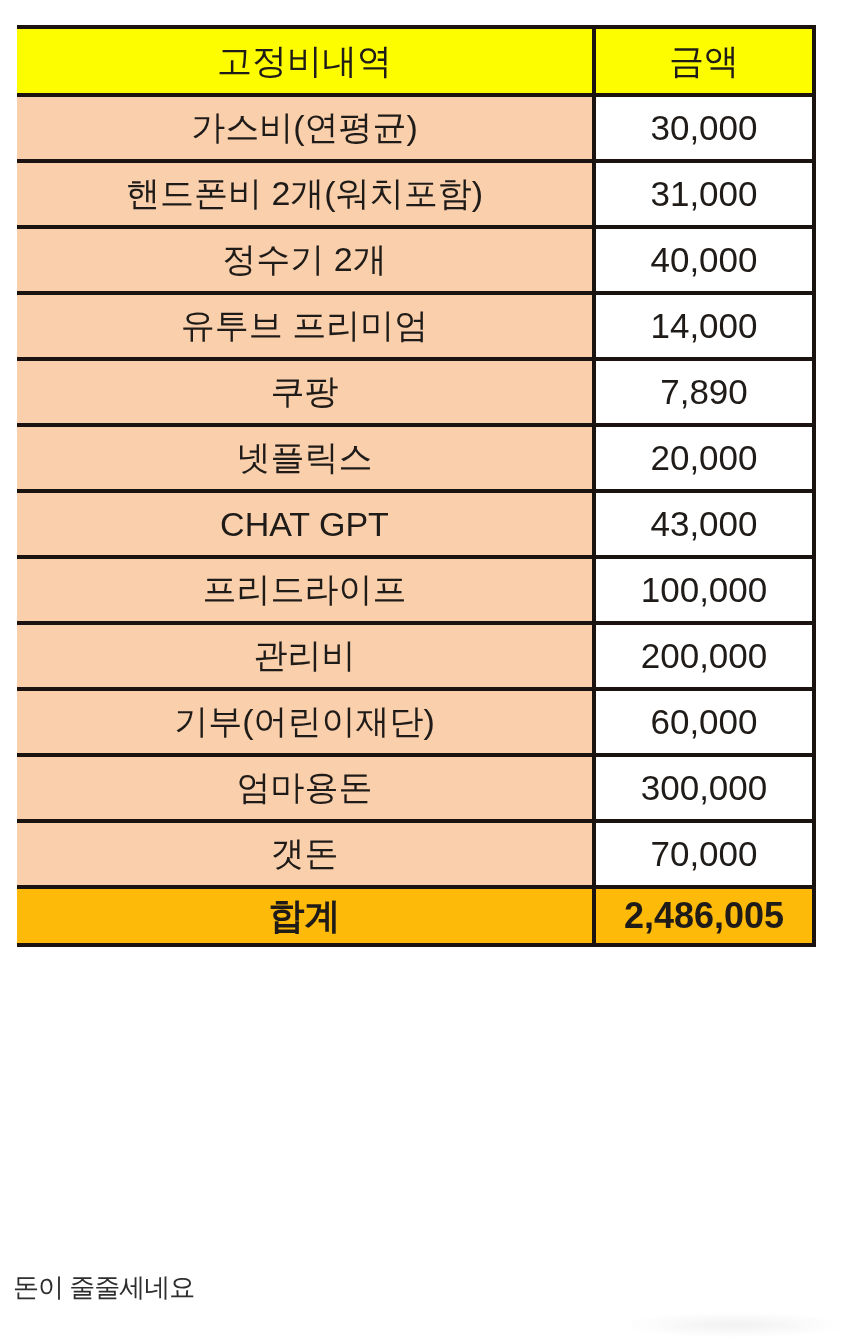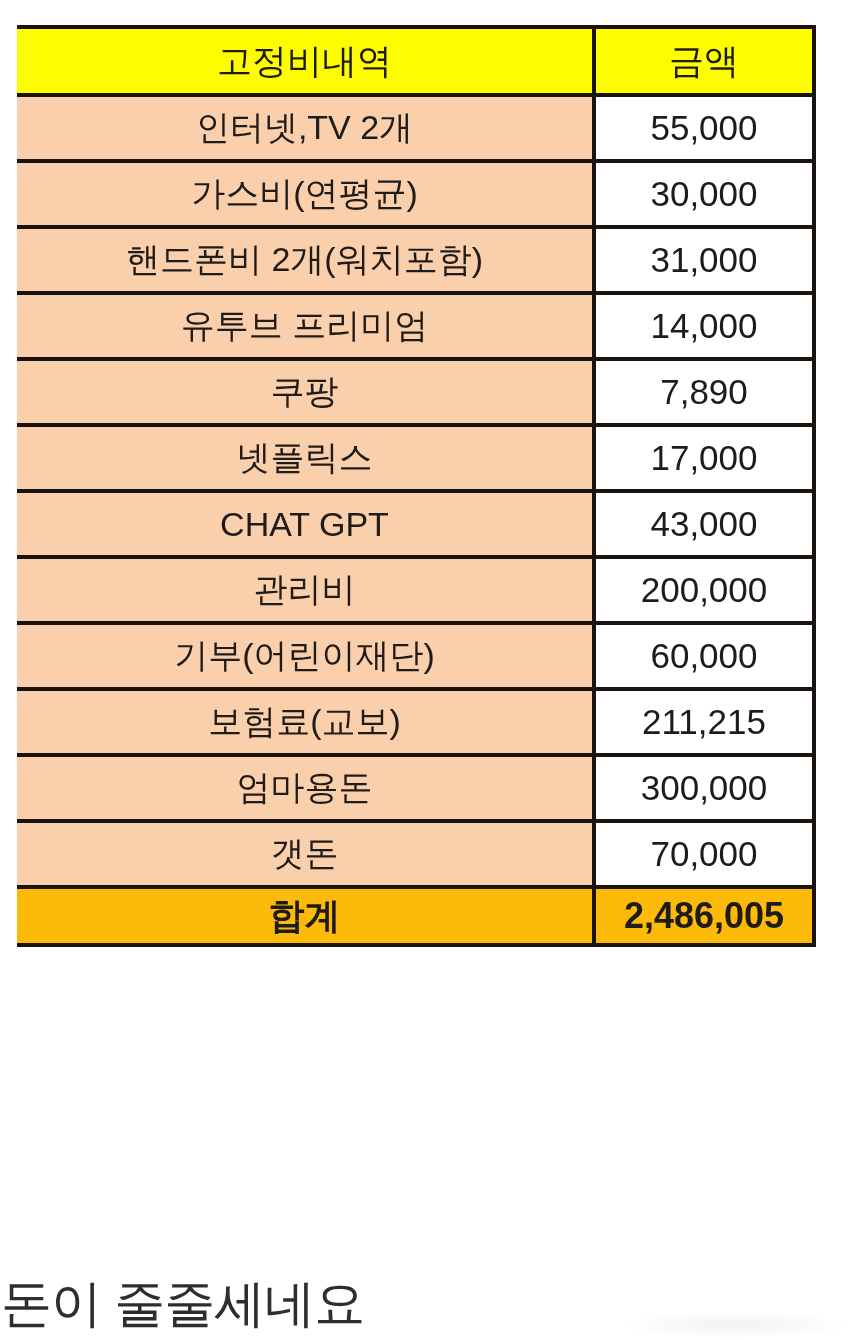--- a/index.html
+++ b/index.html
@@ -63,22 +63,22 @@
 
   tfoot tr { height: 58px; }
   tfoot td {
     background: var(--total_bg);
     font-size: 36px;
     font-weight: 700;
   }
 
   .caption {
     position: absolute;
-    left: 1px; top: 1270px;
-    font-size: 51px;
+    left: 13px; top: 1270px;
+    font-size: 26px;
     color: var(--caption_color);
     letter-spacing: -1px;
   }
 
   .smudge {
     position: absolute;
     left: 620px; top: 1312px;
     width: 230px; height: 26px;
     background: radial-gradient(ellipse at center, rgba(120,120,120,0.10), rgba(120,120,120,0) 70%);
   }
@@ -94,58 +94,58 @@
       <col class="c-amount">
     </colgroup>
     <thead>
       <tr>
         <th>고정비내역</th>
         <th>금액</th>
       </tr>
     </thead>
     <tbody id="rows">
         <tr>
-          <td class="item-cell">인터넷,TV 2개</td>
-          <td class="amount-cell">55,000</td>
-        </tr>
-        <tr>
           <td class="item-cell">가스비(연평균)</td>
           <td class="amount-cell">30,000</td>
         </tr>
         <tr>
           <td class="item-cell">핸드폰비 2개(워치포함)</td>
           <td class="amount-cell">31,000</td>
+        </tr>
+        <tr>
+          <td class="item-cell">정수기 2개</td>
+          <td class="amount-cell">40,000</td>
         </tr>
         <tr>
           <td class="item-cell">유투브 프리미엄</td>
           <td class="amount-cell">14,000</td>
         </tr>
         <tr>
           <td class="item-cell">쿠팡</td>
           <td class="amount-cell">7,890</td>
         </tr>
         <tr>
           <td class="item-cell">넷플릭스</td>
-          <td class="amount-cell">17,000</td>
+          <td class="amount-cell">20,000</td>
         </tr>
         <tr>
           <td class="item-cell">CHAT GPT</td>
           <td class="amount-cell">43,000</td>
+        </tr>
+        <tr>
+          <td class="item-cell">프리드라이프</td>
+          <td class="amount-cell">100,000</td>
         </tr>
         <tr>
           <td class="item-cell">관리비</td>
           <td class="amount-cell">200,000</td>
         </tr>
         <tr>
           <td class="item-cell">기부(어린이재단)</td>
           <td class="amount-cell">60,000</td>
-        </tr>
-        <tr>
-          <td class="item-cell">보험료(교보)</td>
-          <td class="amount-cell">211,215</td>
         </tr>
         <tr>
           <td class="item-cell">엄마용돈</td>
           <td class="amount-cell">300,000</td>
         </tr>
         <tr>
           <td class="item-cell">갯돈</td>
           <td class="amount-cell">70,000</td>
         </tr>
       </tbody>

